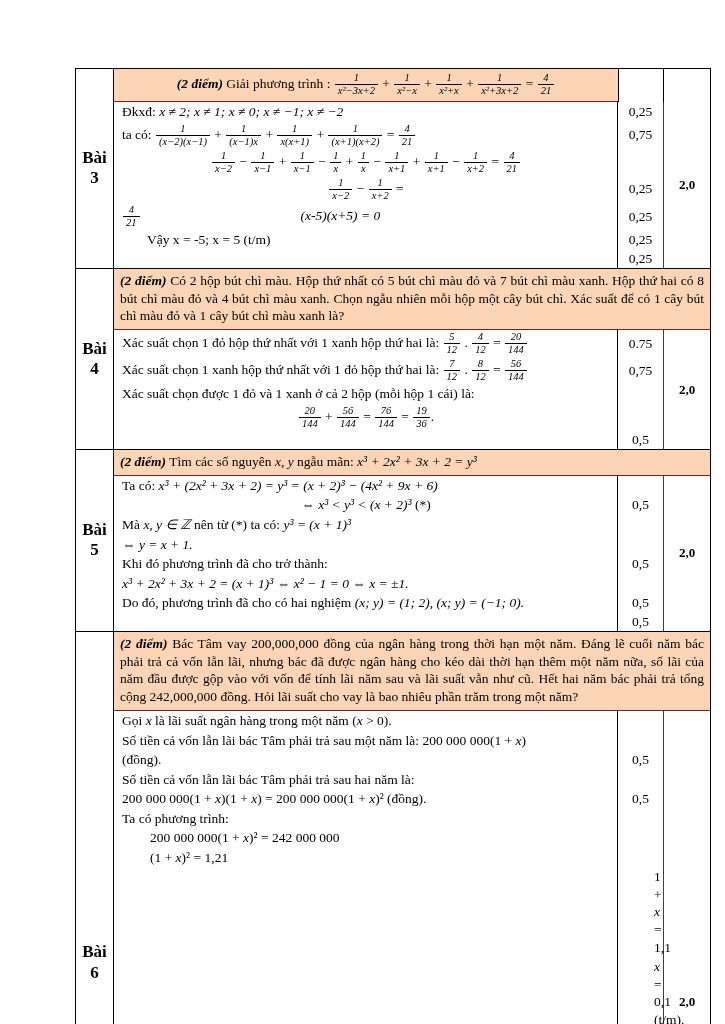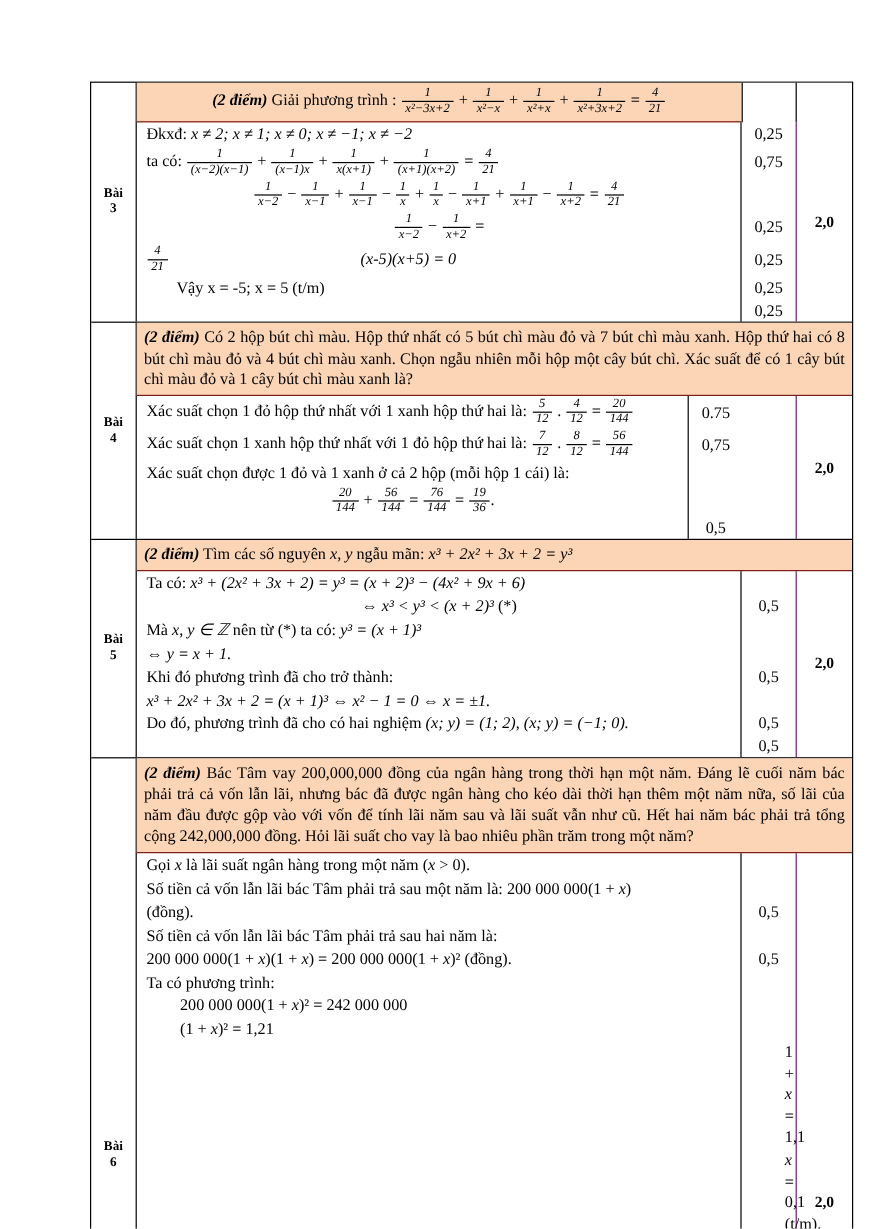--- a/index.html
+++ b/index.html
@@ -12,21 +12,21 @@
   .page { position: relative; width: 725px; height: 1024px; overflow: hidden; background: #fff; }
   .doc-table {
     position: absolute; left: 75px; top: 68px; width: 636px;
     border: 1px solid #000; background: #fff;
   }
   .section { display: flex; }
   .section + .section { border-top: 1px solid #000; }
   .label-col {
     width: 38px; border-right: 1px solid #000;
     display: flex; flex-direction: column; align-items: center; justify-content: center;
-    font-weight: bold; font-size: 11px; line-height: 1.2; text-align: center;
+    font-weight: bold; font-size: 17px; line-height: 1.2; text-align: center;
     flex: 0 0 38px;
   }
   .section-main { flex: 1; display: flex; flex-direction: column; min-width: 0; }
   .header-row { display: flex; align-items: stretch; }
   .header-box {
     flex: 1; background: #fbd5b5; border-bottom: 1px solid #7f1d1d;
     padding: 3px 6px 4px; font-size: 13.5px; line-height: 1.32; min-width: 0;
   }
   .header-box.center { text-align: center; }
   .header-box.justify { text-align: justify; }
@@ -47,21 +47,21 @@
   .line-content.center { text-align: center; }
   .line-pt {
     display: flex; align-items: center; justify-content: center;
     font-size: 13.5px; padding: 1px 2px;
   }
   .total-col {
     width: 47px; flex: 0 0 47px; border-left: 1px solid #701a75;
     display: flex; align-items: center; justify-content: center; font-size: 13px; font-weight: bold;
   }
   .sec-0 .body-row { min-height: 154px; }
-  .sec-1 .body-row { min-height: 112px; gap: 44px; }
+  .sec-1 .body-row { min-height: 112px; }
   .sec-2 .body-row { min-height: 148px; }
   .sec-3 .body-row { min-height: 218px; }
   .txt { font-style: normal; }
   .math { font-style: italic; }
   .bi { font-weight: bold; font-style: italic; }
   .frac {
     display: inline-block; vertical-align: middle; text-align: center;
     font-style: italic; font-size: 10.5px; line-height: 1.15; margin: 0 1px;
   }
   .frac .num { display: block; padding: 0 3px; border-bottom: 1px solid #000; }

